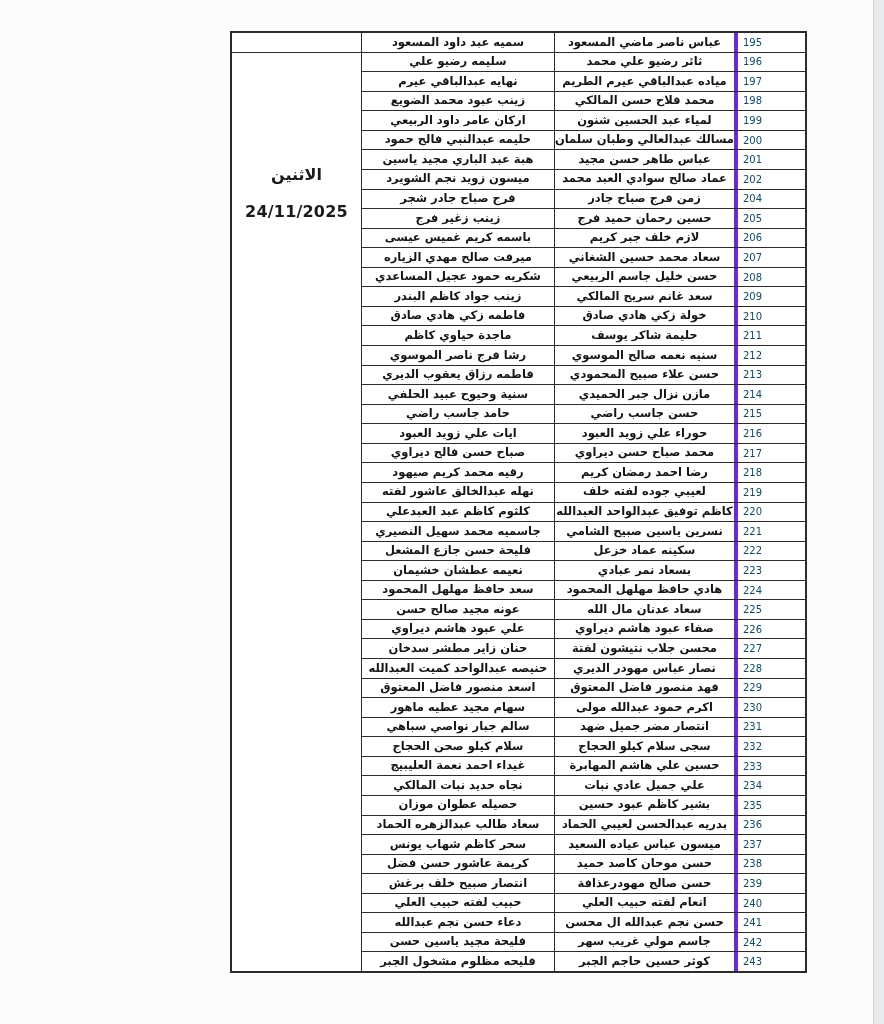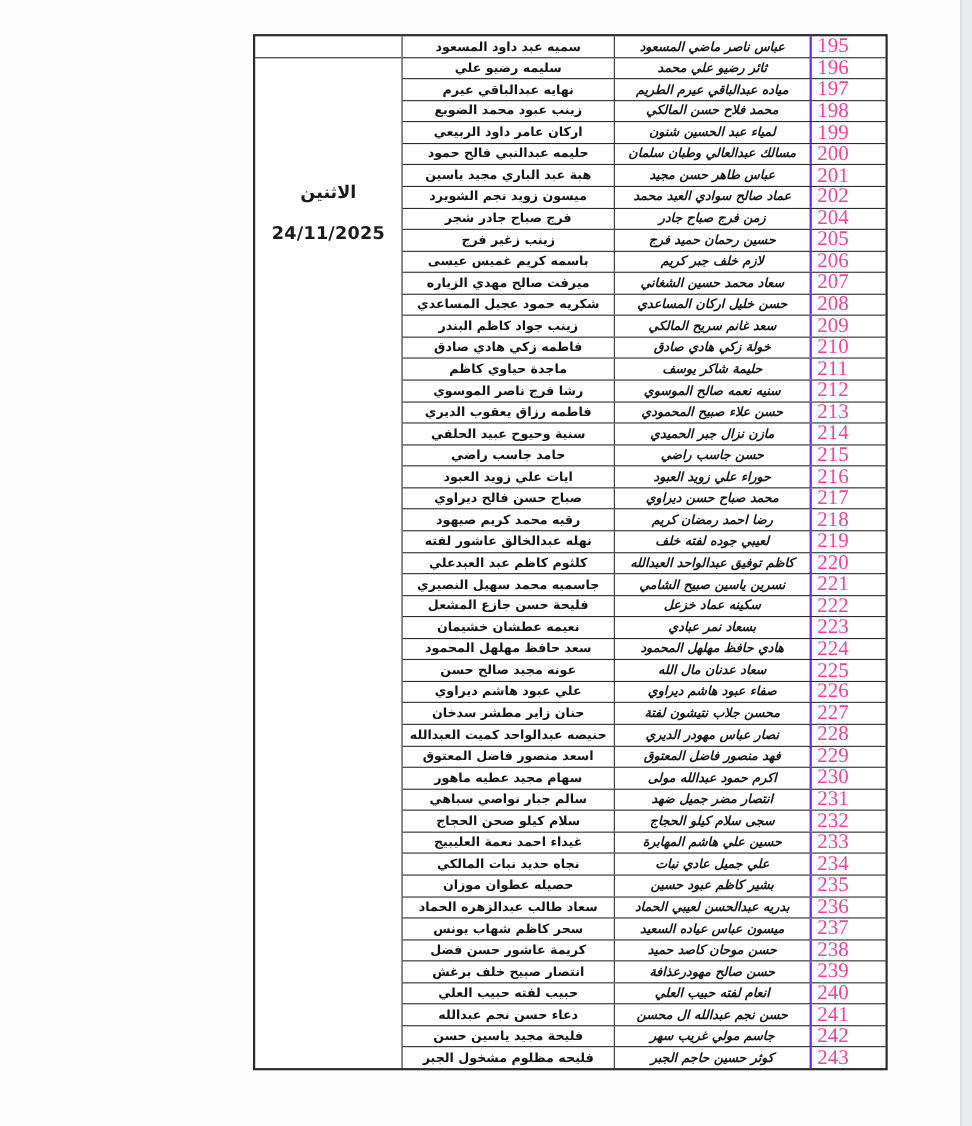--- a/index.html
+++ b/index.html
@@ -62,31 +62,29 @@
   .row:last-child { border-bottom: none; }
   .cell {
     display: flex; align-items: center; justify-content: center;
     overflow: hidden;
     box-sizing: border-box;
   }
   .cell.name2 { width: 192px; }
   .cell.name1 {
     flex: 1;
     border-left: 1px solid #2b2b2b;
-    border-right: 2px solid #6d28d9;
-    font-style: italic;
+    border-right: 4px solid #6d28d9;
   }
   .cell.no {
     width: 67px;
     justify-content: flex-start;
     padding-left: 5px;
-    font-size: 19px;
+    font-size: 10px;
     font-weight: 400;
-    color: #ec4899;
-    font-family: Liberation Serif, serif;
+    color: #0c4a6e;
   }
   .name-text {
     font-size: 11.5px;
     font-weight: bold;
     white-space: nowrap;
     direction: rtl;
     color: #151515;
     line-height: 1;
   }
 </style>
@@ -210,21 +208,21 @@
         <div class="cell name1">
           <span class="name-text">سعاد محمد حسين الشغاني</span>
         </div>
         <div class="cell no">207</div>
       </div>
       <div class="row">
         <div class="cell name2">
           <span class="name-text">شكريه حمود عجيل المساعدي</span>
         </div>
         <div class="cell name1">
-          <span class="name-text">حسن خليل اركان المساعدي</span>
+          <span class="name-text">حسن خليل جاسم الربيعي</span>
         </div>
         <div class="cell no">208</div>
       </div>
       <div class="row">
         <div class="cell name2">
           <span class="name-text">زينب جواد كاظم البندر</span>
         </div>
         <div class="cell name1">
           <span class="name-text">سعد غانم سريح المالكي</span>
         </div>

